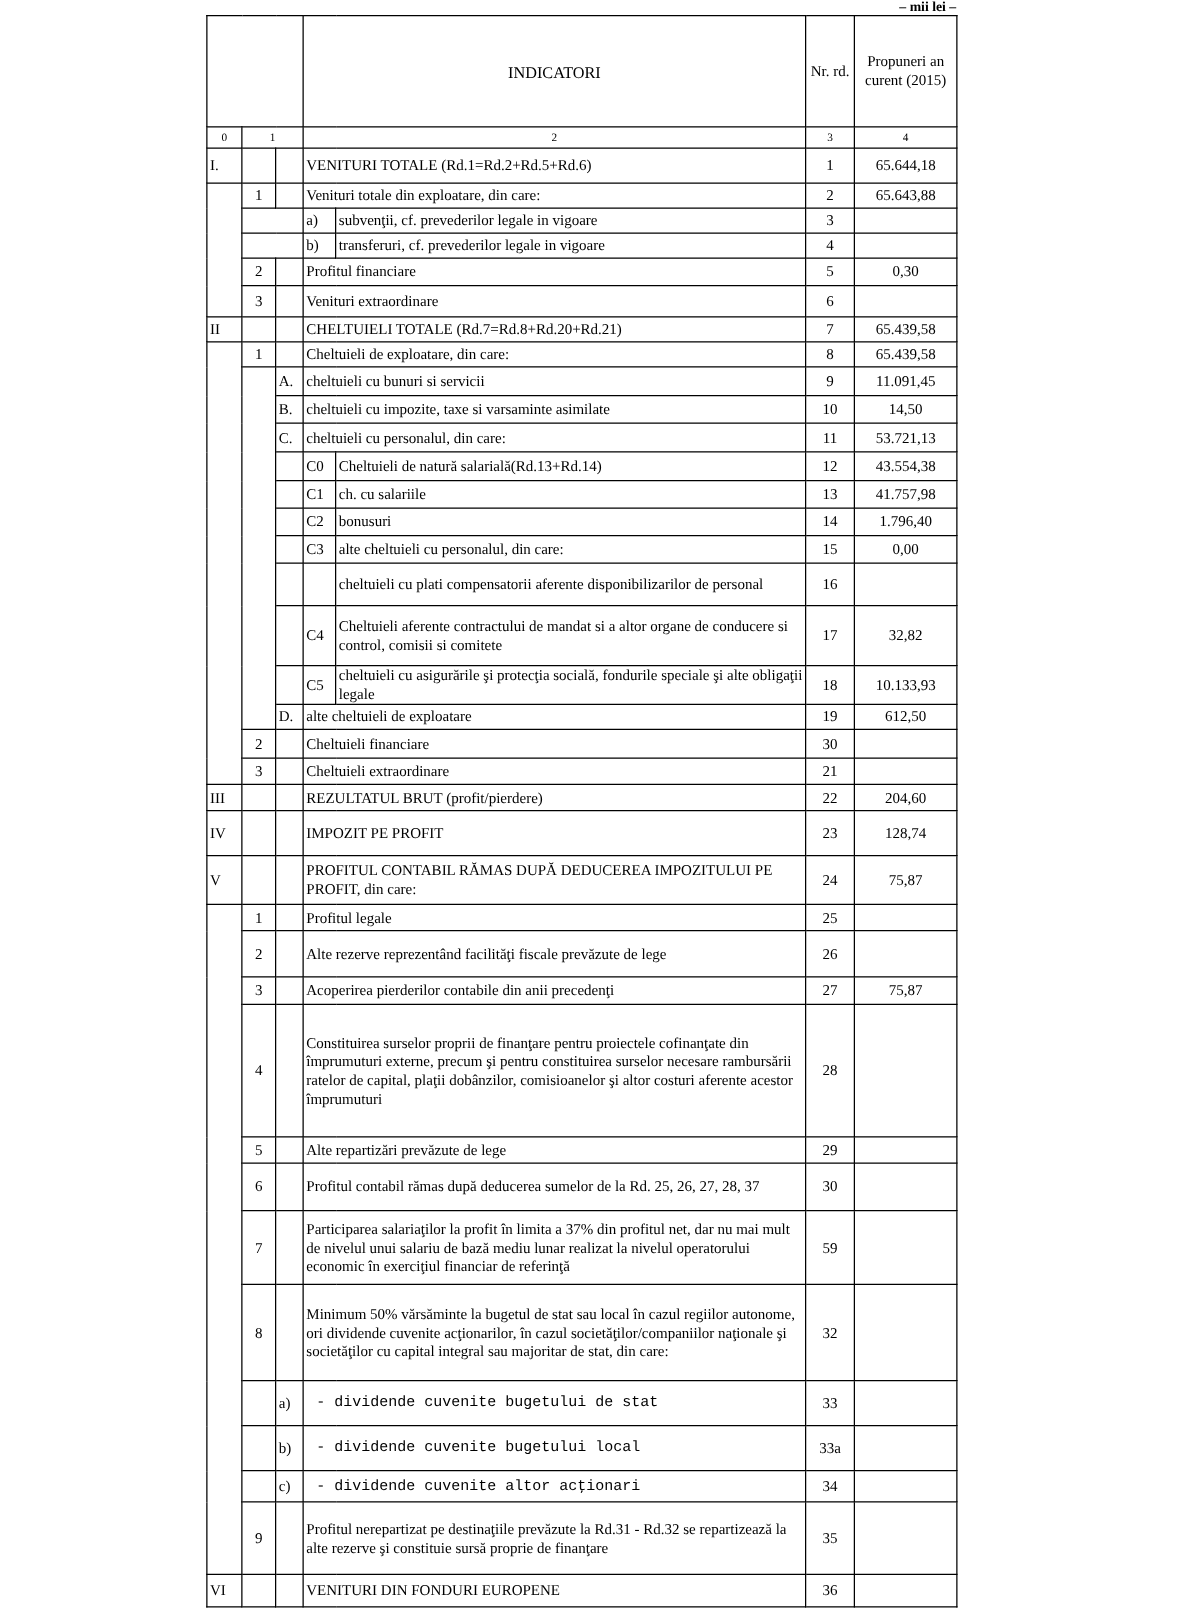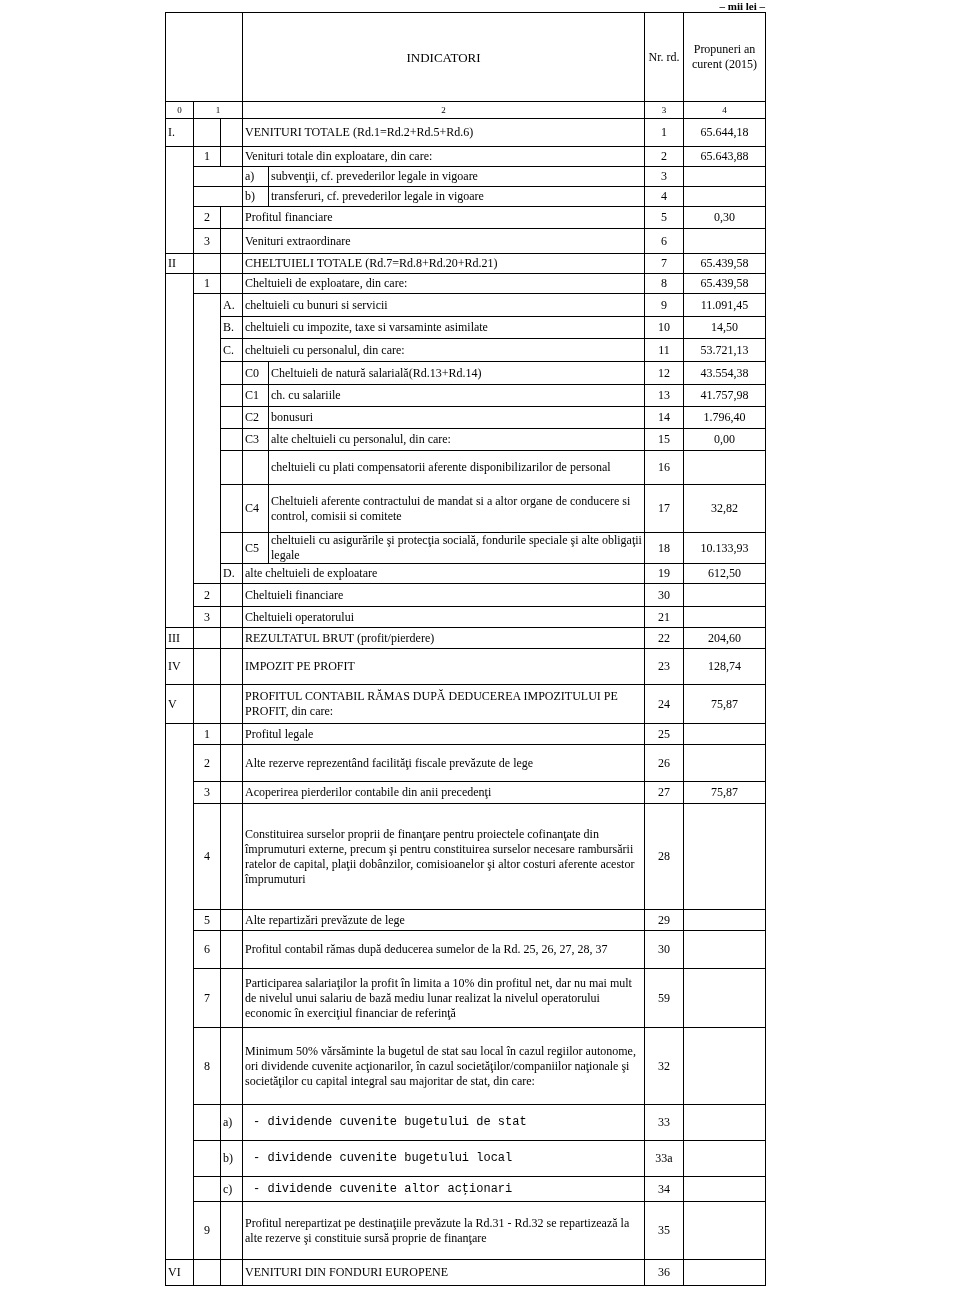--- a/index.html
+++ b/index.html
@@ -210,21 +210,21 @@
     <td class="c1">2</td>
     <td class="c2"></td>
     <td class="txt" colspan="2">Cheltuieli financiare</td>
     <td class="nr">30</td>
     <td class="val"></td>
   </tr>
 
   <tr style="height:21px">
     <td class="c1">3</td>
     <td class="c2"></td>
-    <td class="txt" colspan="2">Cheltuieli operatorului</td>
+    <td class="txt" colspan="2">Cheltuieli extraordinare</td>
     <td class="nr">21</td>
     <td class="val"></td>
   </tr>
 
   <tr style="height:21px">
     <td class="c0">III</td>
     <td class="c1"></td>
     <td class="c2"></td>
     <td class="txt" colspan="2">REZULTATUL BRUT (profit/pierdere)</td>
     <td class="nr">22</td>
@@ -294,21 +294,21 @@
     <td class="c1">6</td>
     <td class="c2"></td>
     <td class="txt" colspan="2">Profitul contabil rămas după deducerea sumelor de la Rd. 25, 26, 27, 28, 37</td>
     <td class="nr">30</td>
     <td class="val"></td>
   </tr>
 
   <tr style="height:59px">
     <td class="c1">7</td>
     <td class="c2"></td>
-    <td class="txt" colspan="2">Participarea salariaţilor la profit în limita a 10% din profitul net, dar nu mai mult de nivelul unui salariu de bază mediu lunar realizat la nivelul operatorului economic în exerciţiul  financiar de referinţă</td>
+    <td class="txt" colspan="2">Participarea salariaţilor la profit în limita a 37% din profitul net, dar nu mai mult de nivelul unui salariu de bază mediu lunar realizat la nivelul operatorului economic în exerciţiul  financiar de referinţă</td>
     <td class="nr">59</td>
     <td class="val"></td>
   </tr>
 
   <tr style="height:77px">
     <td class="c1">8</td>
     <td class="c2"></td>
     <td class="txt" colspan="2">Minimum 50% vărsăminte la bugetul de stat sau local în cazul regiilor autonome, ori dividende cuvenite acţionarilor, în cazul societăţilor/companiilor naţionale şi societăţilor cu capital integral sau majoritar de stat, din care:</td>
     <td class="nr">32</td>
     <td class="val"></td>

